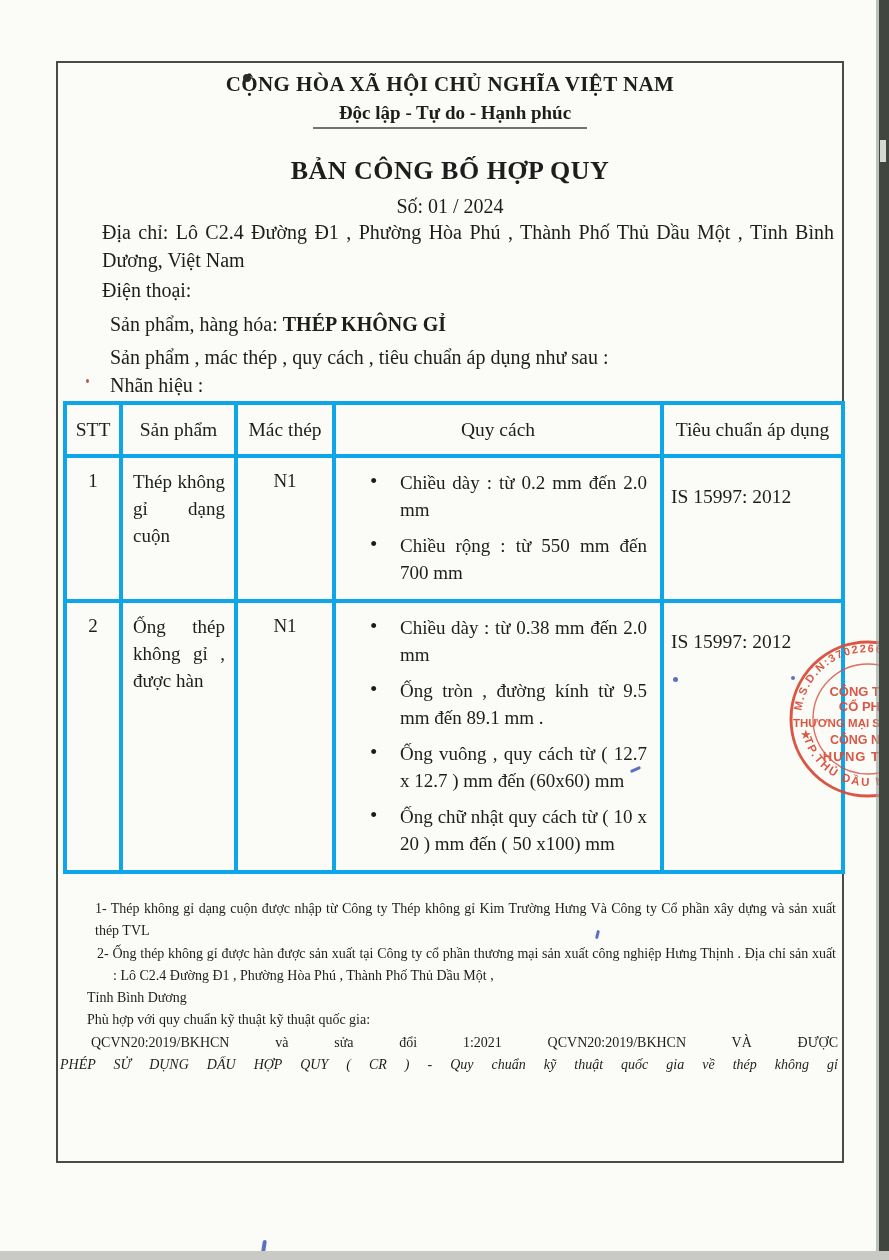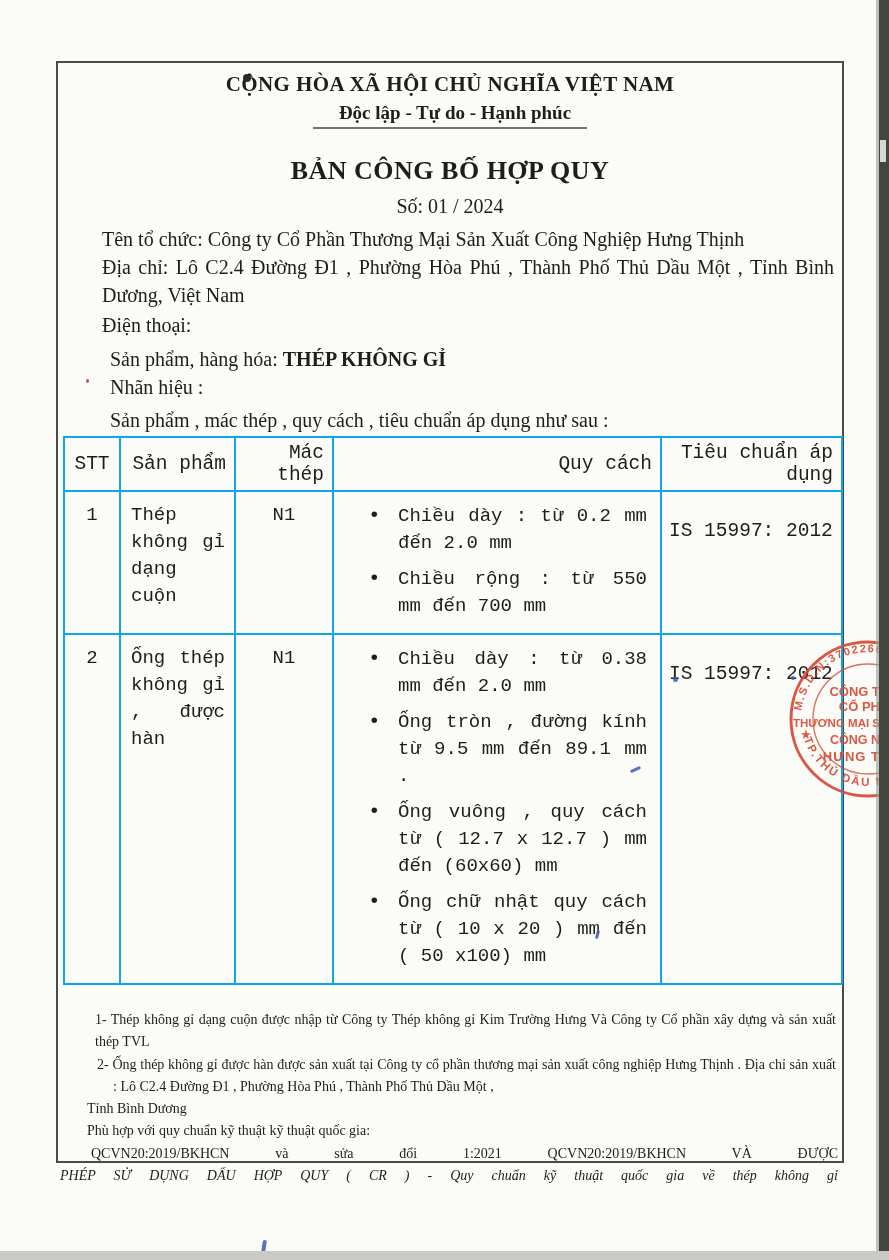--- a/index.html
+++ b/index.html
@@ -38,22 +38,22 @@
   .info .p{margin:0 8px 0 44px;text-align:justify;}
   .p-org{margin-top:7px !important;}
   .p-phone{margin-top:2px !important;}
   .p-product{margin-top:6px !important;margin-left:52px !important;}
   .p-brand{margin-left:52px !important;}
   .p-intro{margin-top:5px !important;margin-left:52px !important;}
   .bold{font-weight:bold;}
 
   
   table.spec{border-collapse:collapse;table-layout:fixed;margin:2px 0 0 5px;width:778px;}
-  .spec th,.spec td{border:2px solid #0ea5e9;vertical-align:top;font-weight:normal;font-family:Liberation Mono, monospace;}
-  .spec thead th{height:41px;font-size:19.5px;padding:4px 8px;text-align:right;vertical-align:middle;}
+  .spec th,.spec td{border:4px solid #0ea5e9;vertical-align:top;font-weight:normal;}
+  .spec thead th{height:41px;font-size:19.5px;padding:4px 8px;text-align:center;vertical-align:middle;}
   .spec th.c-stt{text-align:center;}
   .spec td{font-size:19px;}
   .spec tr.r1{height:103px;}
   .spec tr.r2{height:222px;}
   .spec td.stt{text-align:center;padding-top:12px;}
   .spec td.sp{padding:10px 9px 4px 10px;text-align:justify;line-height:27px;}
   .spec td.mt{text-align:center;padding-top:12px;}
   .spec td.qc{padding:11px 13px 4px 0;}
   .spec td.qc ul{margin:0;padding:0 0 0 64px;list-style:none;}
   .spec td.qc li{position:relative;text-align:justify;line-height:27px;margin-bottom:9px;}
@@ -82,26 +82,25 @@
 
     <div class="nat1">CỘNG HÒA XÃ HỘI CHỦ NGHĨA VIỆT NAM</div>
     <div class="nat2">
       <span>Độc lập - Tự do - Hạnh phúc</span>
     </div>
 
     <div class="title">BẢN CÔNG BỐ HỢP QUY</div>
     <div class="docnum">Số: 01 / 2024</div>
 
     <div class="info">
-      <div class="p p-org">Tên tổ chức: Công ty Cổ Phần Thương Mại Sản Xuất Công Nghiệp Hưng Thịnh</div>
       <div class="p">Địa chỉ: Lô C2.4 Đường Đ1 , Phường Hòa Phú , Thành Phố Thủ Dầu Một , Tỉnh Bình Dương, Việt Nam</div>
       <div class="p p-phone">Điện thoại:</div>
       <div class="p p-product"><span>Sản phẩm, hàng hóa: </span><span class="bold">THÉP KHÔNG GỈ</span></div>
+      <div class="p p-intro">Sản phẩm , mác thép , quy cách , tiêu chuẩn áp dụng như sau :</div>
       <div class="p p-brand">Nhãn hiệu :</div>
-      <div class="p p-intro">Sản phẩm , mác thép , quy cách , tiêu chuẩn áp dụng như sau :</div>
     </div>
 
     <table class="spec">
       <colgroup>
         <col style="width:56px">
           <col style="width:115px">
           <col style="width:98px">
           <col style="width:328px">
           <col style="width:181px">
       </colgroup>

